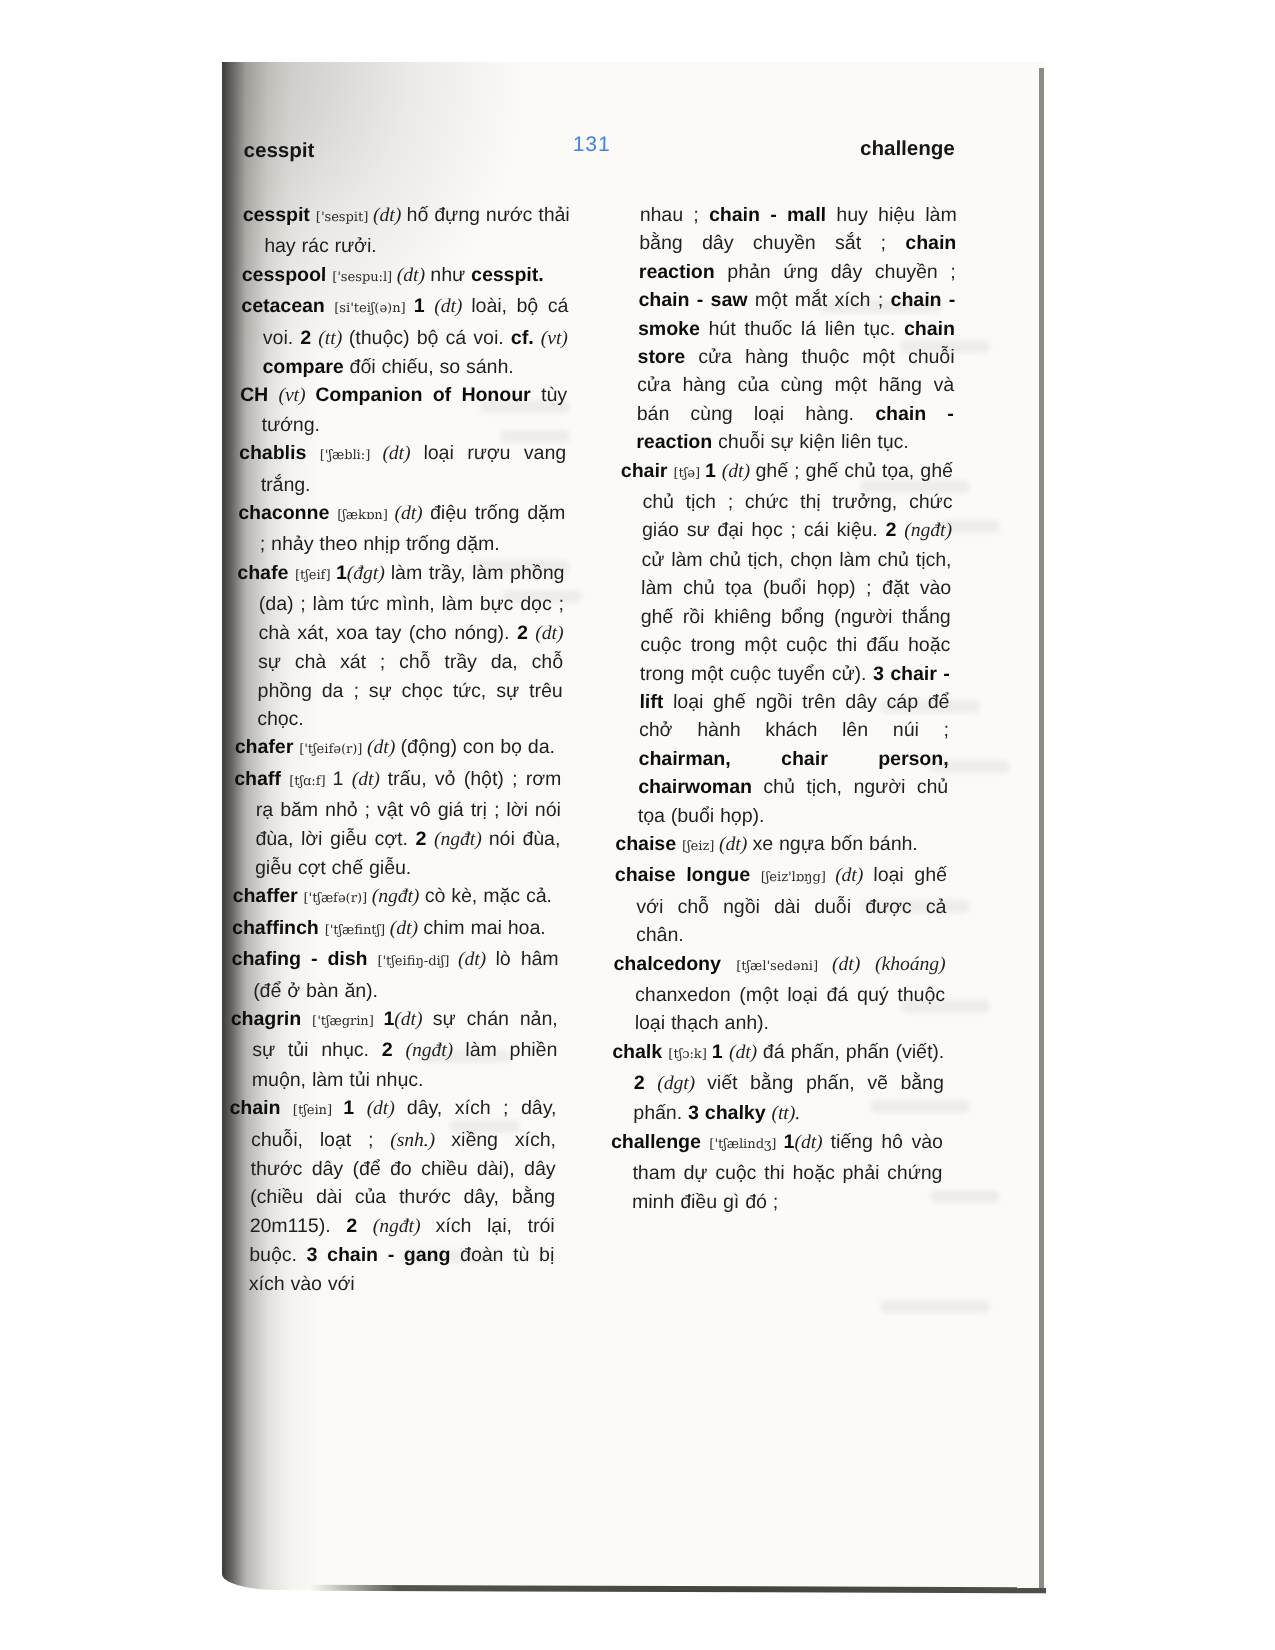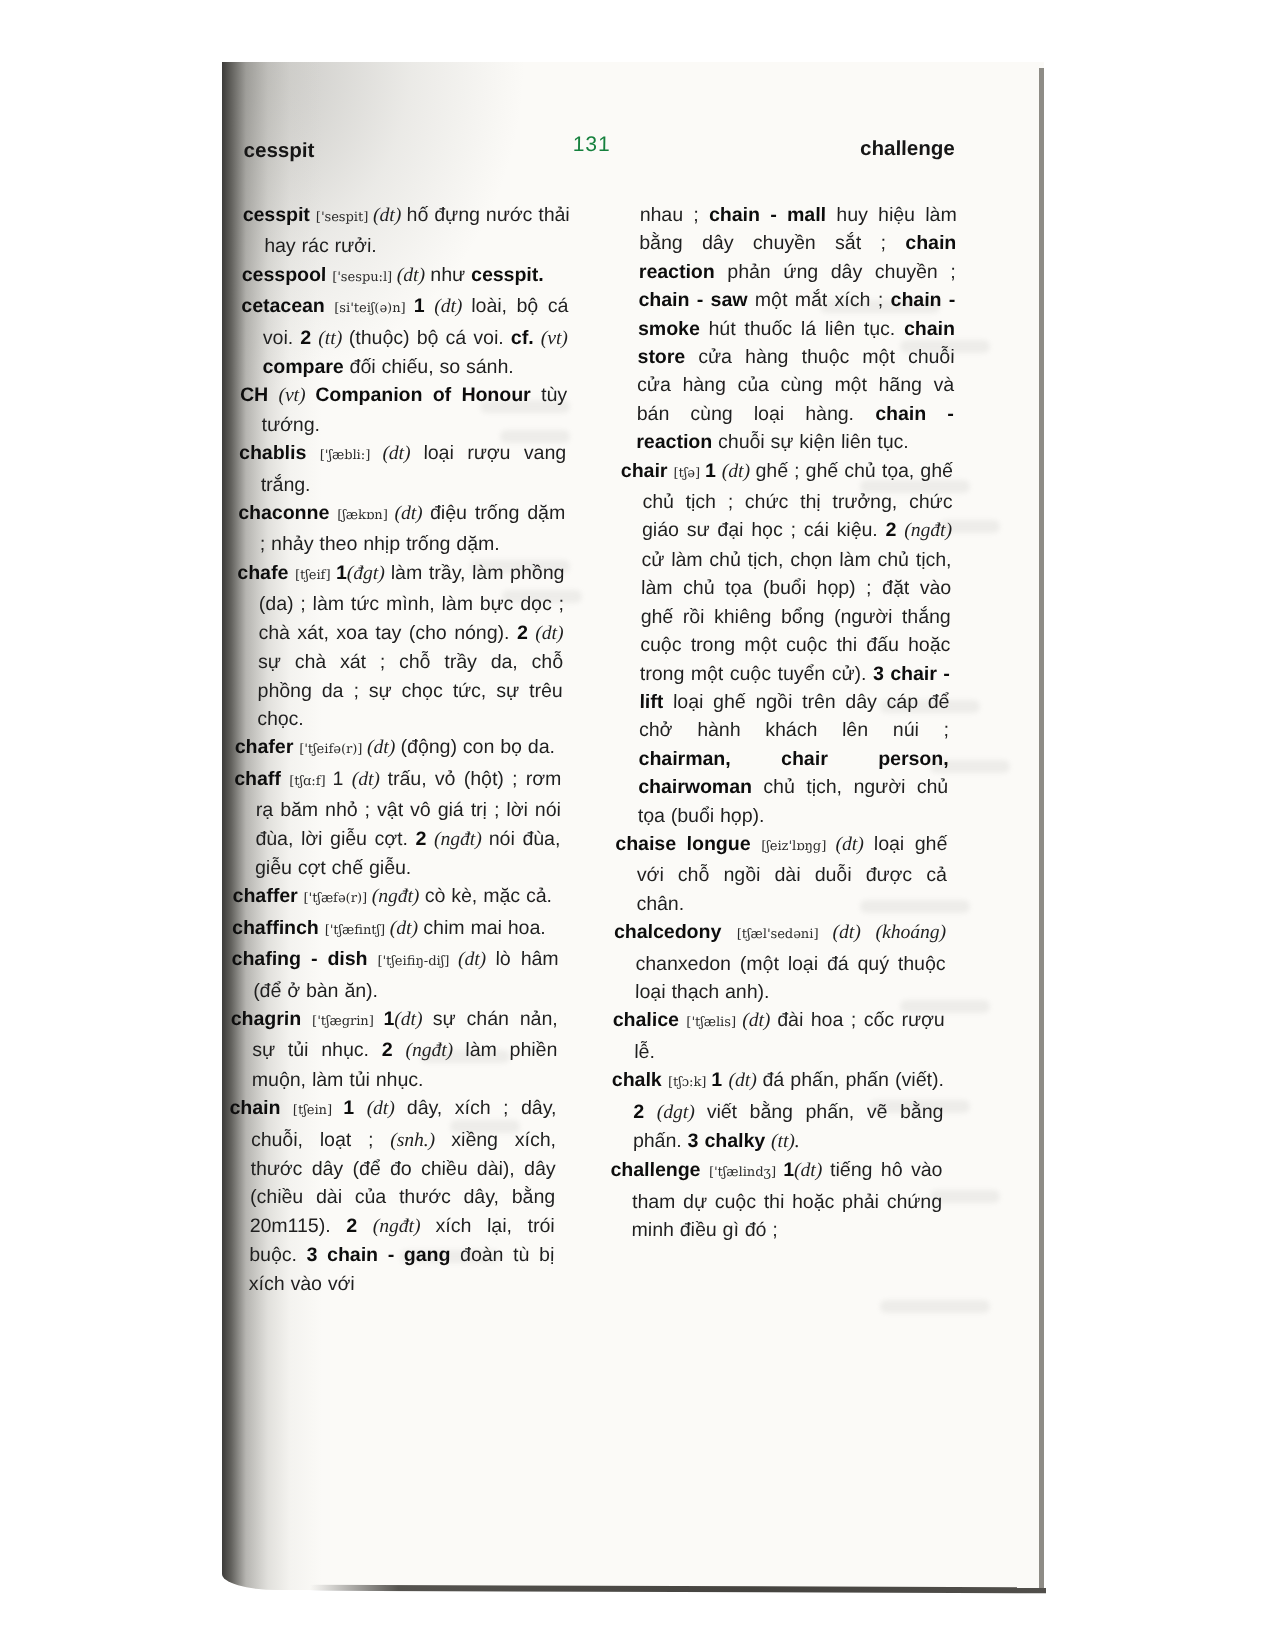--- a/index.html
+++ b/index.html
@@ -18,21 +18,21 @@
   .right-edge{position:absolute;right:0;top:6px;bottom:0;width:5px;background:#8e8c86;}
   
   .bottom-edge{position:absolute;left:88px;right:-2px;bottom:-2px;height:6px;transform:rotate(.2deg);
         background:linear-gradient(to right,rgba(80,78,74,0),#55534f 12%,#45433f 60%,#514f4b);}
   
   .ghost{position:absolute;height:13px;border-radius:7px;background:#8d8d89;opacity:.12;filter:blur(2.5px);pointer-events:none;}
   
   .content{position:absolute;left:0;top:0;right:0;bottom:0;transform:skewX(-.85deg);transform-origin:0 0;color:#1e1e1e;}
   .header{position:absolute;left:0;top:70px;width:100%;height:30px;}
   .guide-left{position:absolute;left:23px;top:6px;font-weight:700;font-size:20.5px;color:#161616;}
-  .page-num{position:absolute;left:352px;top:0;font-size:21px;letter-spacing:1px;color:#15803d;}
+  .page-num{position:absolute;left:352px;top:0;font-size:21px;letter-spacing:1px;color:#3b82f6;}
   .guide-right{position:absolute;right:88px;top:4px;font-weight:700;font-size:20.5px;color:#161616;}
   .columns{position:absolute;top:138px;left:23px;width:740px;}
   .col{position:absolute;top:0;font-size:19.5px;line-height:28.4px;text-align:justify;
        color:#1f1f1f;hyphens:none;-webkit-hyphens:none;word-spacing:.5px;}
   .col-left{left:0;width:327px;}
   .col-right{left:382px;width:332px;}
   .entry{margin:0;padding-left:22px;text-indent:-22px;}
   .entry.cont{padding-left:15px;text-indent:0;}
   .b{font-weight:700;color:#0d0d0d;}
   .ph{font-family:"DejaVu Serif","Liberation Serif",serif;font-size:13px;color:#2a2a2a;}
@@ -86,22 +86,22 @@
             <p class="entry"><span class="b">chaff </span><span class="ph">[tʃɑ:f] </span><span>1 </span><span class="i">(dt) </span><span>trấu, vỏ (hột) ; rơm rạ băm nhỏ ; vật vô giá trị ; lời nói đùa, lời giễu cợt. </span><span class="b">2 </span><span class="i">(ngđt) </span><span>nói đùa, giễu cợt chế giễu.</span></p>
             <p class="entry"><span class="b">chaffer </span><span class="ph">['tʃæfə(r)] </span><span class="i">(ngđt) </span><span>cò kè, mặc cả.</span></p>
             <p class="entry"><span class="b">chaffinch </span><span class="ph">['tʃæfintʃ] </span><span class="i">(dt) </span><span>chim mai hoa.</span></p>
             <p class="entry"><span class="b">chafing - dish </span><span class="ph">['tʃeifiŋ-diʃ] </span><span class="i">(dt) </span><span>lò hâm (để ở bàn ăn).</span></p>
             <p class="entry"><span class="b">chagrin </span><span class="ph">['tʃægrin] </span><span class="b">1</span><span class="i">(dt) </span><span>sự chán nản, sự tủi nhục. </span><span class="b">2 </span><span class="i">(ngđt) </span><span>làm phiền muộn, làm tủi nhục.</span></p>
             <p class="entry"><span class="b">chain </span><span class="ph">[tʃein] </span><span class="b">1 </span><span class="i">(dt) </span><span>dây, xích ; dây, chuỗi, loạt ; </span><span class="i">(snh.) </span><span>xiềng xích, thước dây (để đo chiều dài), dây (chiều dài của thước dây, bằng 20m115). </span><span class="b">2 </span><span class="i">(ngđt) </span><span>xích lại, trói buộc. </span><span class="b">3 chain - gang </span><span>đoàn tù bị xích vào với</span></p>
           </div>
         <div class="col col-right" id="col-right">
             <p class="entry cont"><span>nhau ; </span><span class="b">chain - mall </span><span>huy hiệu làm bằng dây chuyền sắt ; </span><span class="b">chain reaction </span><span>phản ứng dây chuyền ; </span><span class="b">chain - saw </span><span>một mắt xích ; </span><span class="b">chain - smoke </span><span>hút thuốc lá liên tục. </span><span class="b">chain store </span><span>cửa hàng thuộc một chuỗi cửa hàng của cùng một hãng và bán cùng loại hàng. </span><span class="b">chain - reaction </span><span>chuỗi sự kiện liên tục.</span></p>
             <p class="entry"><span class="b">chair </span><span class="ph">[tʃə] </span><span class="b">1 </span><span class="i">(dt) </span><span>ghế ; ghế chủ tọa, ghế chủ tịch ; chức thị trưởng, chức giáo sư đại học ; cái kiệu. </span><span class="b">2 </span><span class="i">(ngđt) </span><span>cử làm chủ tịch, chọn làm chủ tịch, làm chủ tọa (buổi họp) ; đặt vào ghế rồi khiêng bổng (người thắng cuộc trong một cuộc thi đấu hoặc trong một cuộc tuyển cử). </span><span class="b">3 chair - lift </span><span>loại ghế ngồi trên dây cáp để chở hành khách lên núi ; </span><span class="b">chairman, chair person, chairwoman </span><span>chủ tịch, người chủ tọa (buổi họp).</span></p>
+            <p class="entry"><span class="b">chaise </span><span class="ph">[ʃeiz] </span><span class="i">(dt) </span><span>xe ngựa bốn bánh.</span></p>
             <p class="entry"><span class="b">chaise longue </span><span class="ph">[ʃeiz'lɒŋg] </span><span class="i">(dt) </span><span>loại ghế với chỗ ngồi dài duỗi được cả chân.</span></p>
             <p class="entry"><span class="b">chalcedony </span><span class="ph">[tʃæl'sedəni] </span><span class="i">(dt) </span><span class="i">(khoáng) </span><span>chanxedon (một loại đá quý thuộc loại thạch anh).</span></p>
-            <p class="entry"><span class="b">chalice </span><span class="ph">['tʃælis] </span><span class="i">(dt) </span><span>đài hoa ; cốc rượu lễ.</span></p>
             <p class="entry"><span class="b">chalk </span><span class="ph">[tʃɔ:k] </span><span class="b">1 </span><span class="i">(dt) </span><span>đá phấn, phấn (viết). </span><span class="b">2 </span><span class="i">(dgt) </span><span>viết bằng phấn, vẽ bằng phấn. </span><span class="b">3 chalky </span><span class="i">(tt).</span></p>
             <p class="entry"><span class="b">challenge </span><span class="ph">['tʃælindʒ] </span><span class="b">1</span><span class="i">(dt) </span><span>tiếng hô vào tham dự cuộc thi hoặc phải chứng minh điều gì đó ;</span></p>
           </div>
       </div>
     </div>
   </div>
 </div>
 
 </body></html>

